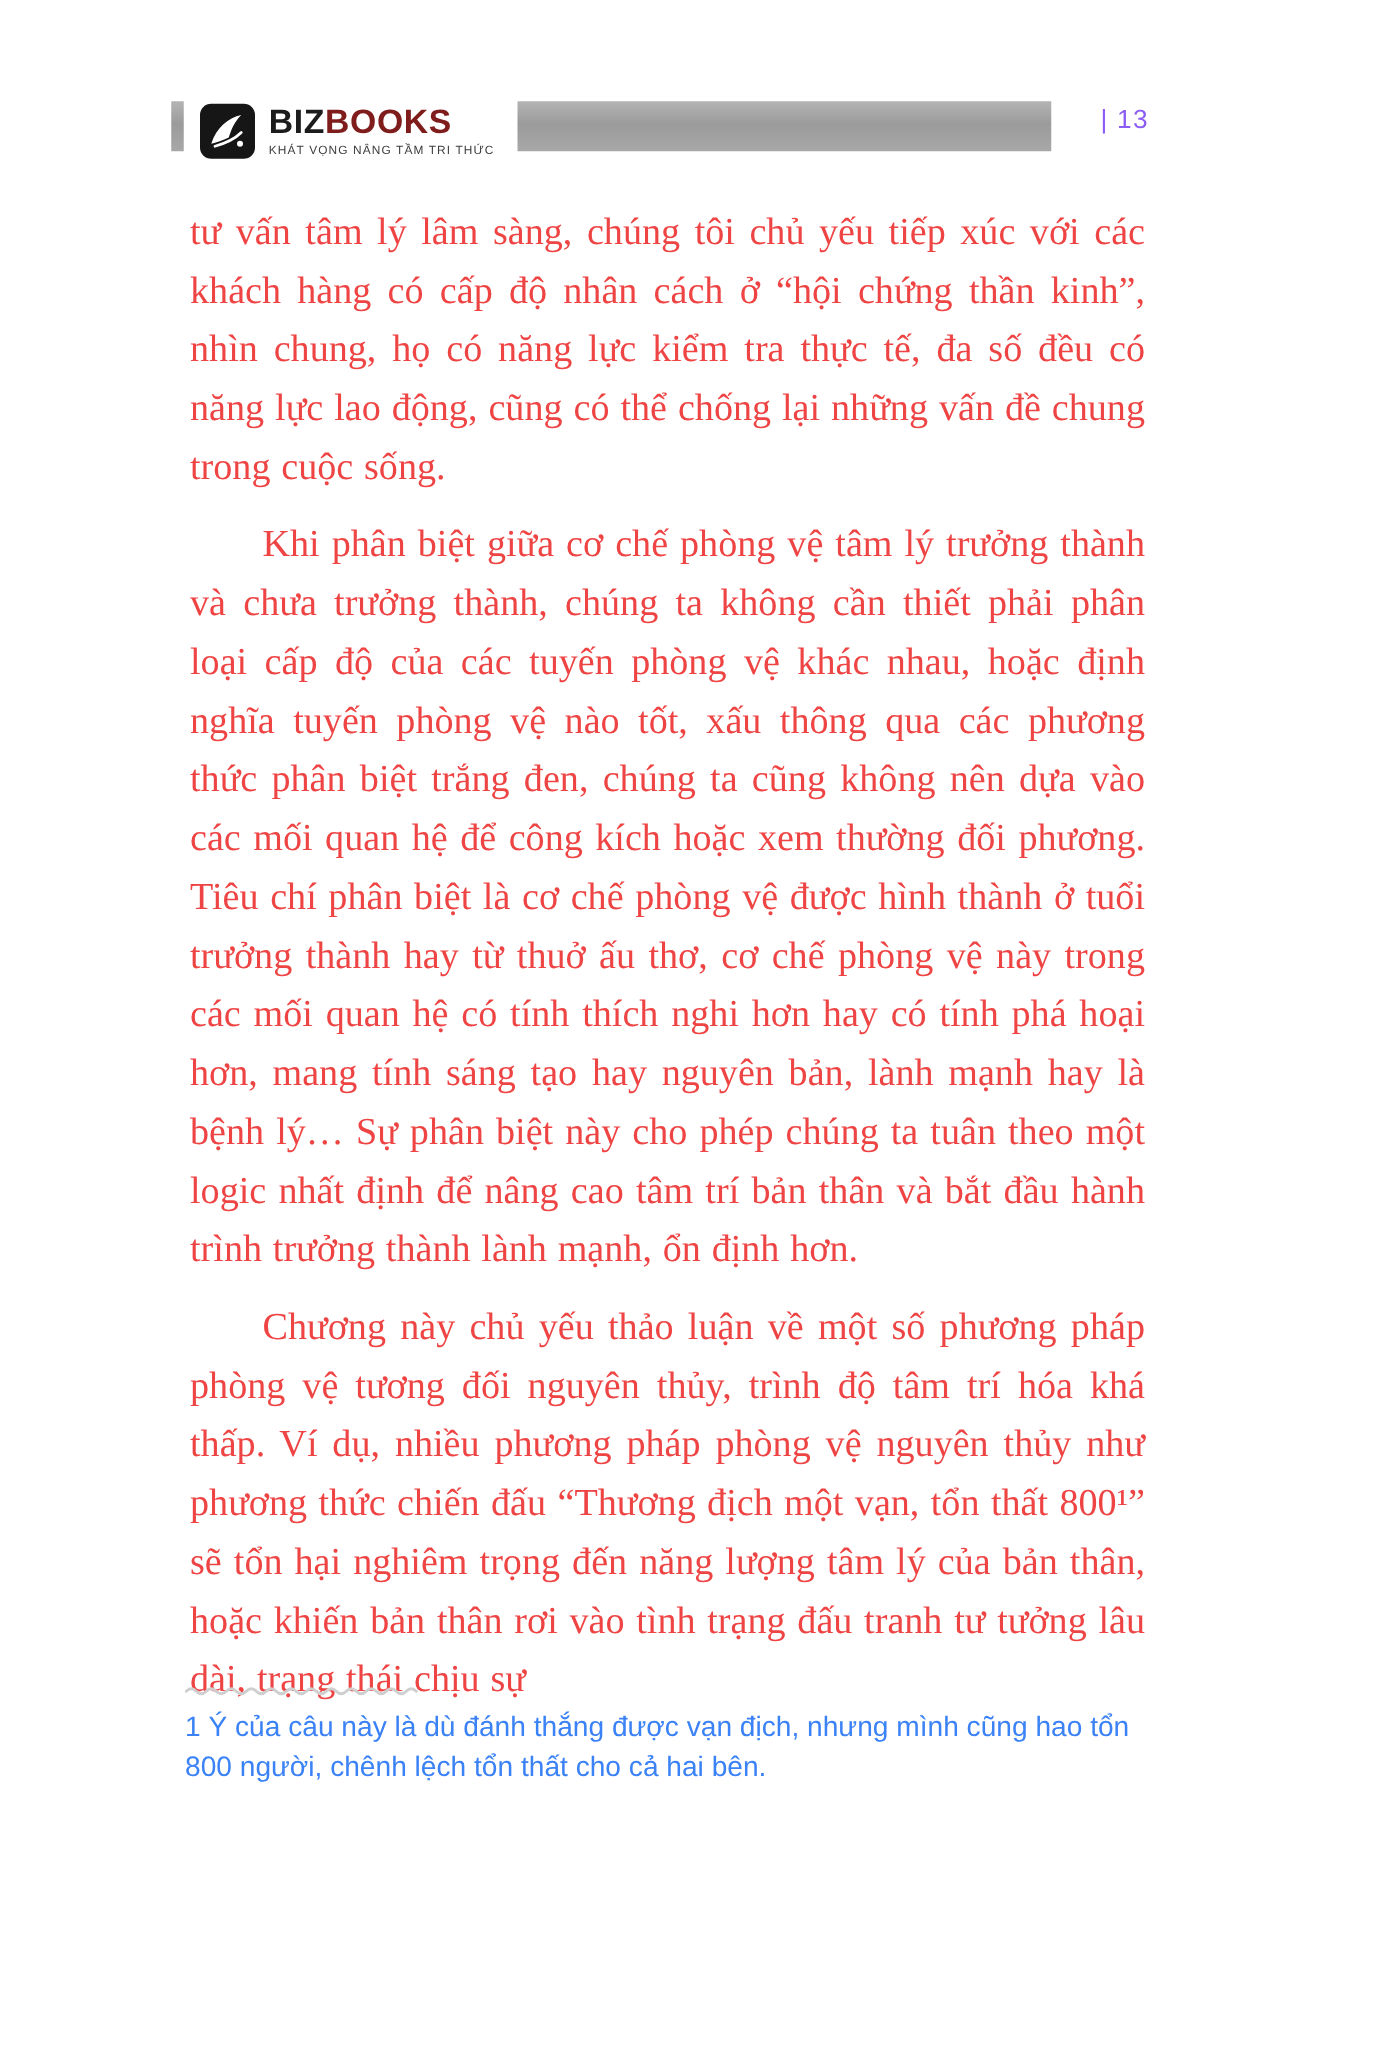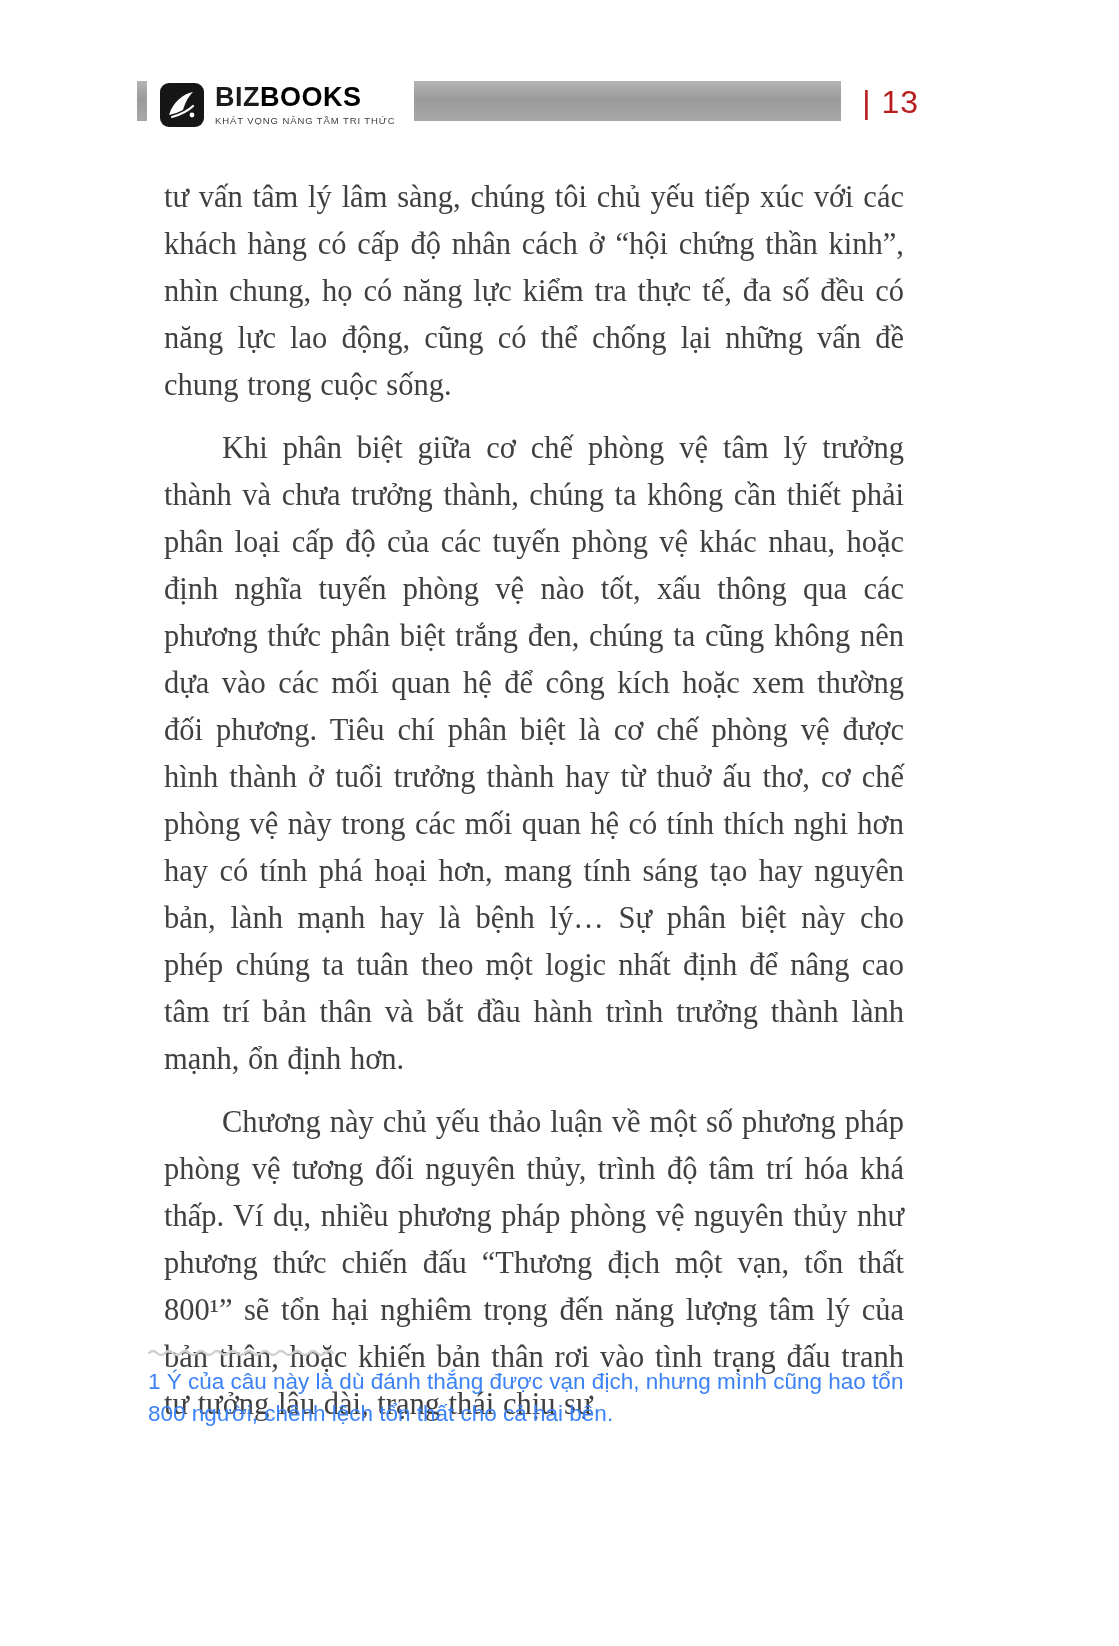--- a/index.html
+++ b/index.html
@@ -44,53 +44,53 @@
   }
   .logo-icon { display: block; width: 46px; height: 46px; }
   .logo-textcol { display: flex; flex-direction: column; line-height: 1; }
   .logo-name {
     font-family: "Liberation Sans", sans-serif;
     font-size: 27px;
     font-weight: 800;
     letter-spacing: 0.5px;
     color: #1c1c1c;
   }
-  .logo-name .books { color: #000000; font-weight: 700; text-align: center; }
+  .logo-name .books { color: #7f1d1d; font-weight: 700; text-align: center; }
   .logo-tagline {
     font-family: "Liberation Sans", sans-serif;
     font-size: 9.5px;
     font-weight: 400;
     letter-spacing: 0.9px;
     color: #3d3d3d;
     margin-top: 5px;
     white-space: nowrap;
   }
   .page-number {
     position: absolute;
     right: 0;
     top: 8px;
     font-family: "Liberation Sans", sans-serif;
-    font-size: 32px;
-    color: #b91c1c;
+    font-size: 21px;
+    color: #8b5cf6;
     letter-spacing: 1px;
   }
 
   
   .content {
     position: absolute;
     top: 158px;
     left: 148px;
     right: 199px;
     text-align: justify;
   }
   .para {
-    margin: 16px;
+    margin: 4px;
     font-size: 30.5px;
     line-height: 47px;
-    color: #404040;
+    color: #ef4444;
     word-spacing: 1px;
   }
   .para + .para { margin-top: 15px; }
   .para.indent { text-indent: 58px; }
 
   
   .footnote-area {
     position: absolute;
     left: 148px;
     right: 199px;

